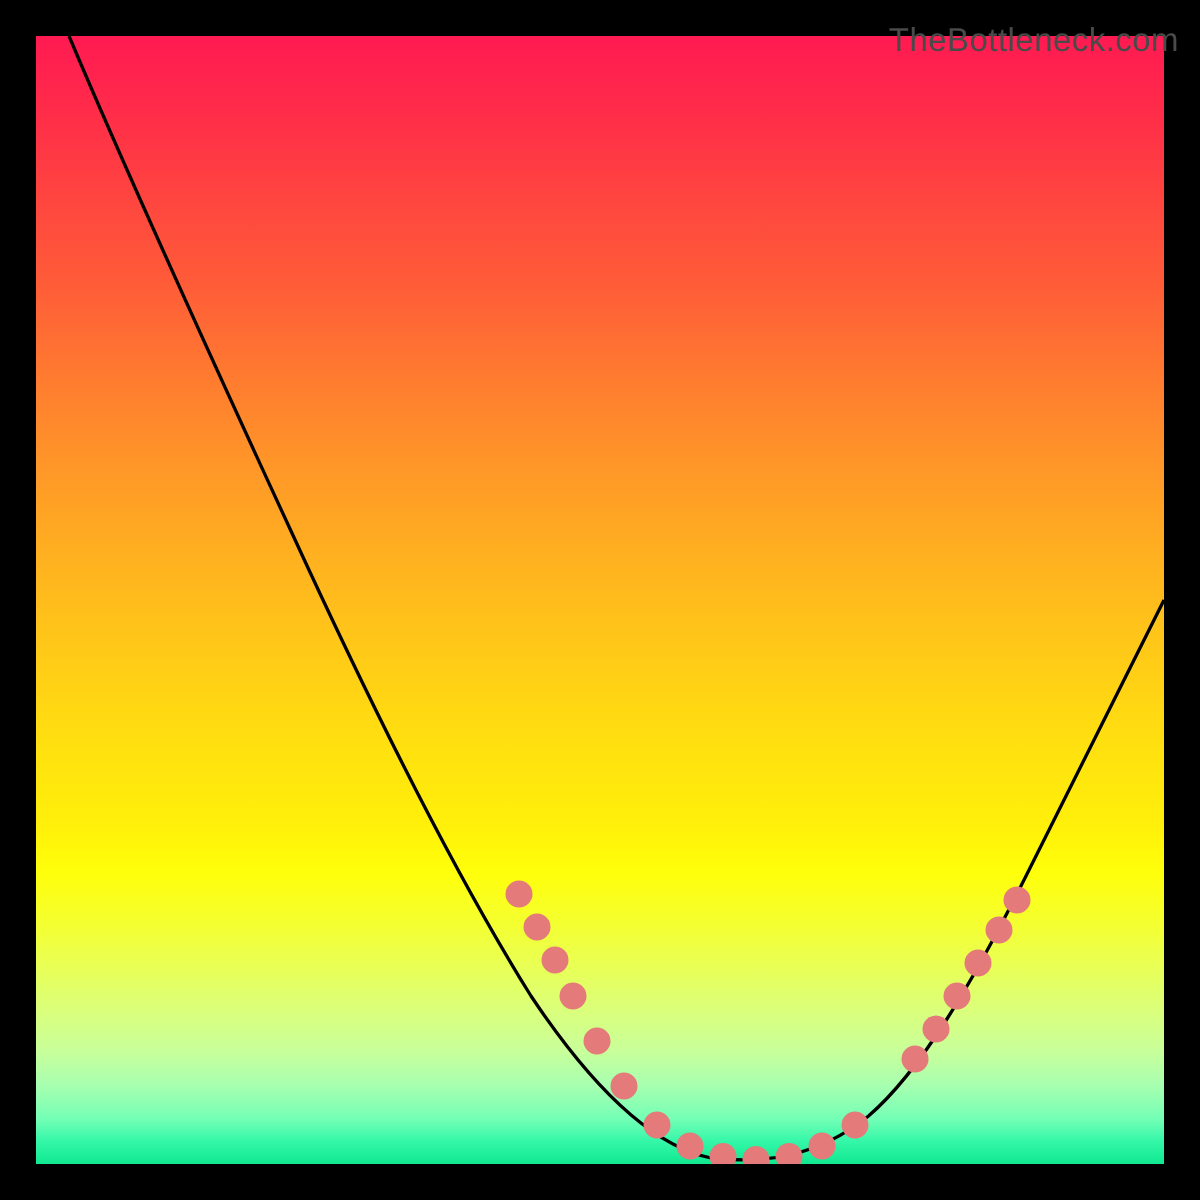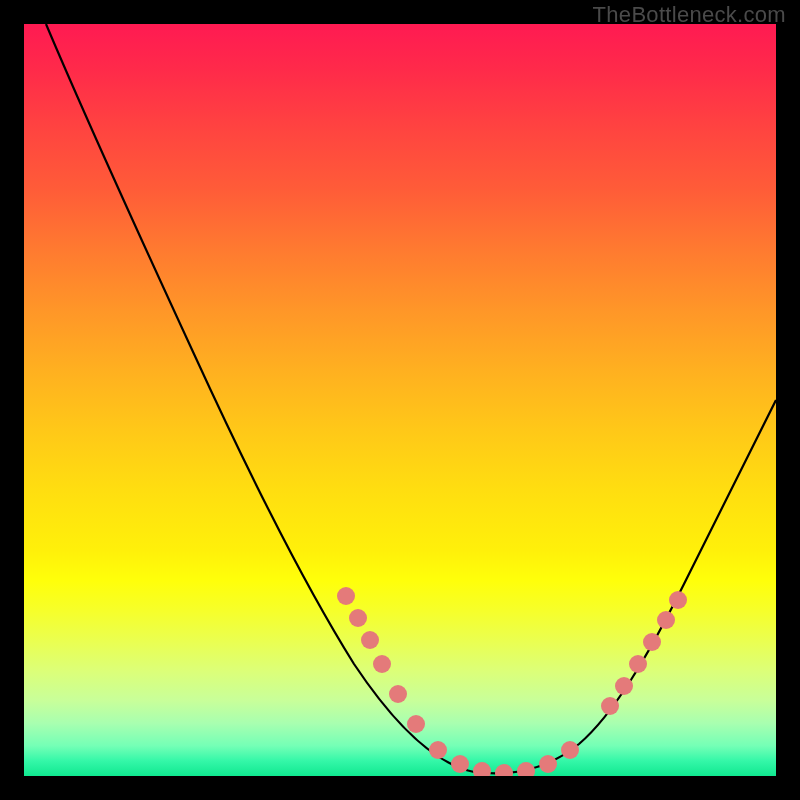--- a/index.html
+++ b/index.html
@@ -6,21 +6,21 @@
     margin: 0;
     padding: 0;
     background: #000;
     width: 800px;
     height: 800px;
     overflow: hidden;
     font-family: Arial, Helvetica, sans-serif;
   }
   .watermark {
     position: absolute;
-    top: 2px;
+    top: 14px;
     right: 14px;
     color: #4a4a4a;
     font-size: 22px;
     font-weight: 500;
     letter-spacing: 0.3px;
     z-index: 20;
   }
   .frame {
     position: absolute;
     left: 24px;

